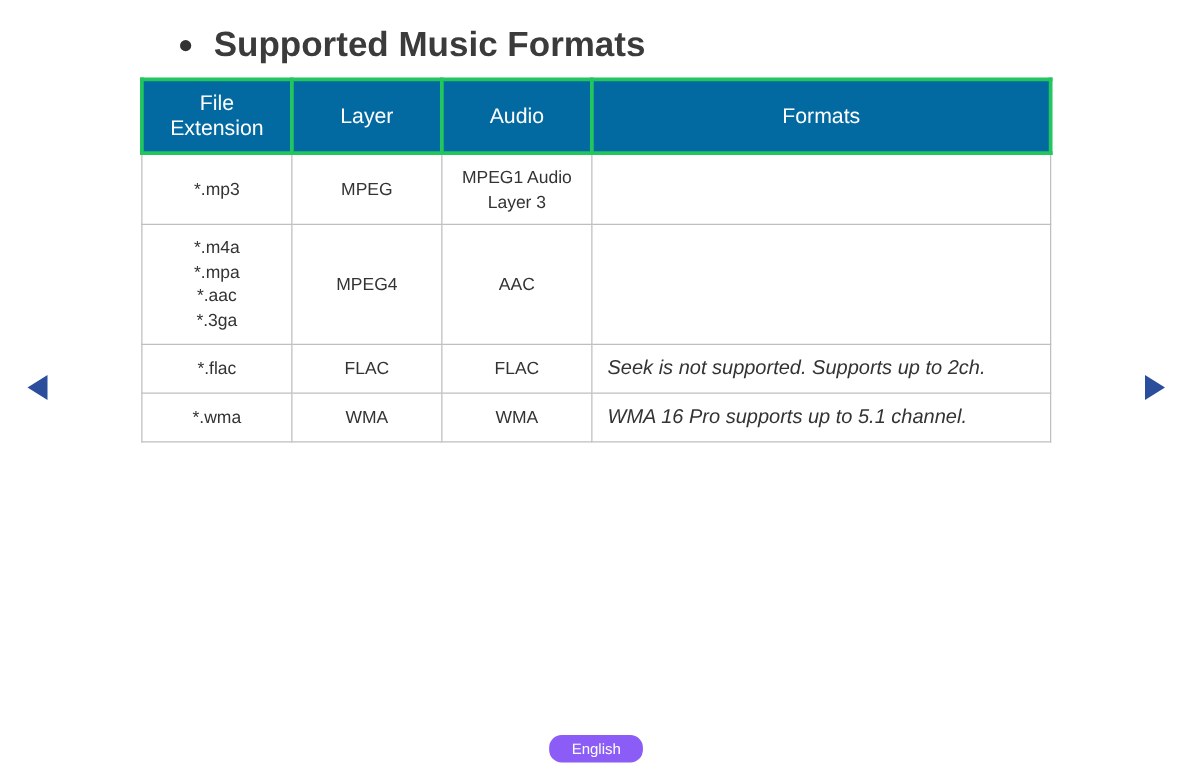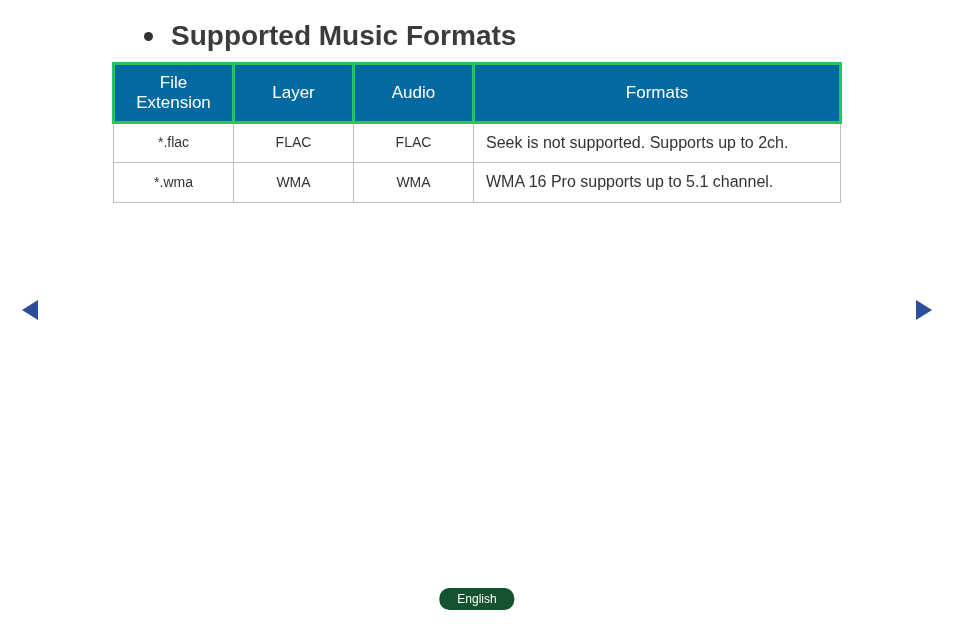--- a/index.html
+++ b/index.html
@@ -61,20 +61,21 @@
     color: #333;
     padding: 8px 10px;
     text-align: center;
     vertical-align: middle;
     line-height: 1.4;
   }
   td.remark {
     text-align: left;
     font-size: 16px;
     padding-left: 12px;
+    font-style: italic;
   }
   .ext-list span { display: block; }
   .nav-arrow {
     position: absolute;
     top: 300px;
     width: 0;
     height: 0;
     cursor: pointer;
   }
   .nav-left {
@@ -87,21 +88,21 @@
     right: 22px;
     border-top: 10px solid transparent;
     border-bottom: 10px solid transparent;
     border-left: 16px solid #2a4e9b;
   }
   .lang-pill {
     position: absolute;
     bottom: 14px;
     left: 50%;
     transform: translateX(-50%);
-    background: #14532d;
+    background: #8b5cf6;
     color: #fff;
     font-size: 12px;
     padding: 4px 18px;
     border-radius: 10px;
   }
 </style>
 </head>
 <body>
 
 <div class="content">
@@ -122,20 +123,43 @@
         <th>File Extension</th>
         <th>Layer</th>
         <th>Audio</th>
         <th>Formats</th>
       </tr>
     </thead>
     <tbody>
       <tr>
         <td>
             <div class="ext-list">
+              <span>*.mp3</span>
+            </div>
+          </td>
+        <td>MPEG</td>
+        <td>MPEG1 Audio Layer 3</td>
+        <td class="remark"></td>
+      </tr>
+      <tr>
+        <td>
+          <div class="ext-list">
+            <span>*.m4a</span>
+            <span>*.mpa</span>
+            <span>*.aac</span>
+            <span>*.3ga</span>
+          </div>
+        </td>
+        <td>MPEG4</td>
+        <td>AAC</td>
+        <td class="remark"></td>
+      </tr>
+      <tr>
+        <td>
+            <div class="ext-list">
               <span>*.flac</span>
             </div>
           </td>
         <td>FLAC</td>
         <td>FLAC</td>
         <td class="remark">Seek is not supported. Supports up to 2ch.</td>
       </tr>
       <tr>
         <td>
             <div class="ext-list">

